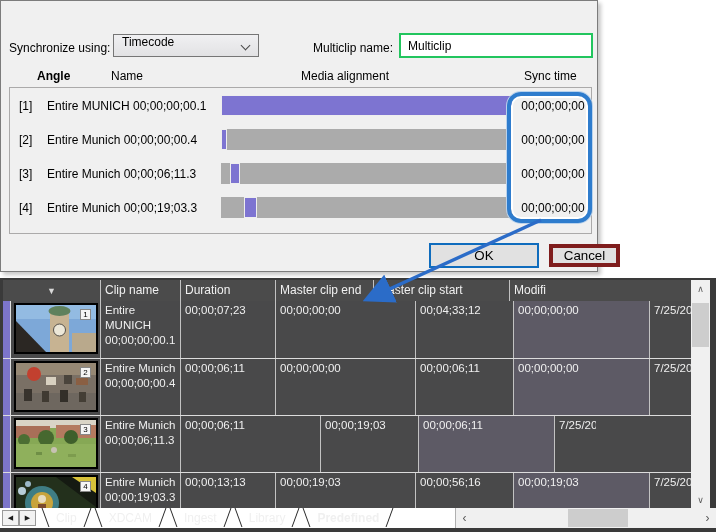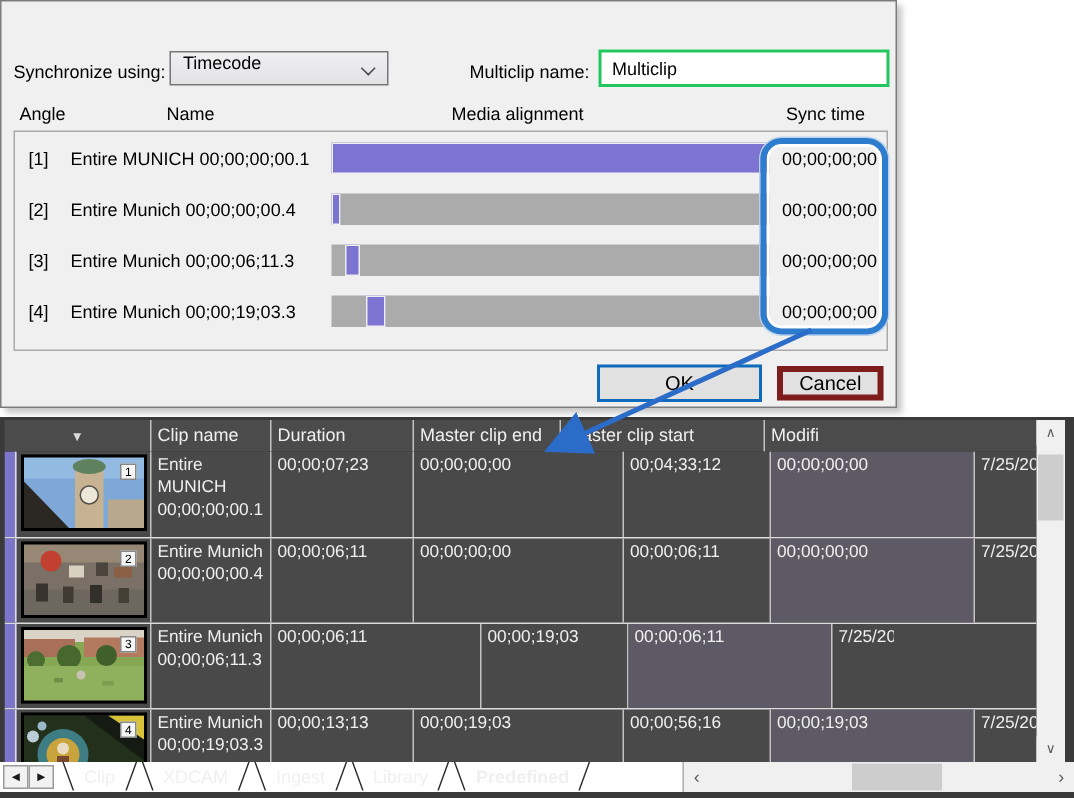--- a/index.html
+++ b/index.html
@@ -34,40 +34,40 @@
     position:absolute; right:9px; top:7px; width:7px; height:7px;
     border-left:1px solid #4a4a4a; border-bottom:1px solid #4a4a4a;
     transform:rotate(-45deg);
   }
   .name-input {
     position:absolute; left:398px; top:32px; width:194px; height:25px;
     background:#fff; border:2px solid #22c55e; display:flex; align-items:center; padding:0 7px;
   }
 
   .col-head { position:absolute; top:68px; white-space:nowrap; }
-  .ch-angle { left:12px; } .ch-name { left:110px; }
+  .ch-angle { left:36px;font-weight:bold; } .ch-name { left:110px; }
   .ch-media { left:300px; } .ch-sync { left:523px; }
 
   .groupbox { position:absolute; left:8px; top:86px; width:583px; height:147px; border:1px solid #abaaaa; }
 
   .drow { position:absolute; left:8px; width:583px; height:22px; }
   .drow .angle { position:absolute; left:10px; top:4px; }
   .drow .dname { position:absolute; left:38px; top:4px; white-space:nowrap; }
   .drow .bar   { position:absolute; left:212px; top:0; width:292px; height:21px; background:#ababab; }
   .drow .bar .fill { position:absolute; top:0; bottom:0; background:#7d74d1; border:1px solid #eeeeee; }
   .drow .sync  { position:absolute; left:504px; top:4px; width:80px; text-align:center; }
 
   .sync-highlight {
     position:absolute; left:506px; top:91px; width:85px; height:131px;
     border:4px solid #2e7ccd; border-radius:14px;
     box-shadow: inset 0 0 0 2px #ffffff, 0 0 0 1px #b9d2ec;
     z-index:3; pointer-events:none;
   }
 
-  .btn { display:flex; align-items:center; justify-content:center; background:#e1e1e1; cursor:pointer; }
+  .btn { display:flex; align-items:center; justify-content:center; background:#e1e1e1; cursor:pointer;margin-left:31px; }
   .btn-ok { position:absolute; left:397px; top:242px; width:110px; height:25px; border:2px solid #0f6cbd; }
   .btn-cancel { position:absolute; left:517px; top:243px; width:71px; height:23px; border:4px solid #7f1d1d; }
 
   
   .bin { position:absolute; left:0; top:278px; width:716px; height:254px; background:#3a3a3a; z-index:1; color:#f0f0f0; }
   .thead { position:absolute; left:3px; top:2px; width:688px; height:21px; display:flex; background:#4b4b4b; font-size:12px; }
   .thead .hc { border-right:1px solid #c2c2c2; padding:3px 4px 0 4px; overflow:hidden; white-space:nowrap; cursor:pointer; }
   .hc-thumb { width:98px; display:flex; align-items:center; justify-content:center; padding-top:0 !important; }
   .hc-name { width:80px; } .hc-dur { width:95px; } .hc-begin { width:140px; }
   .hc-end { width:98px; } .hc-start { width:136px; } .hc-mod { width:41px; border-right:none !important; }

